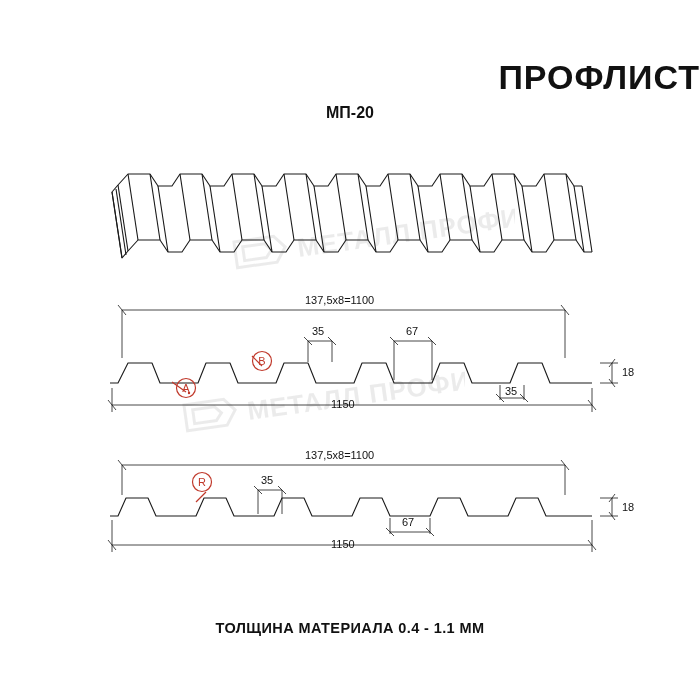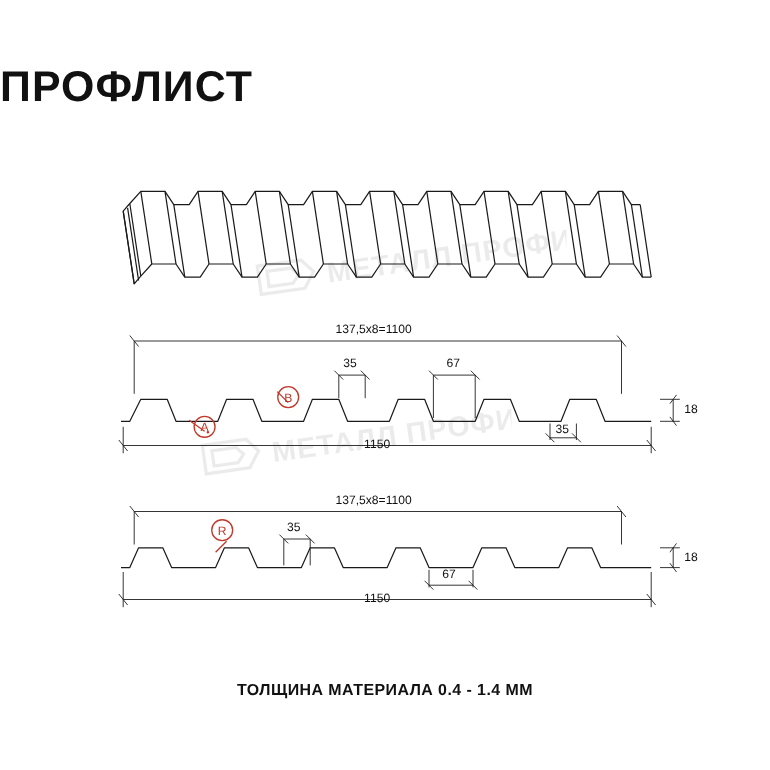--- a/index.html
+++ b/index.html
@@ -19,22 +19,22 @@
     position: absolute;
     inset: 0;
   }
 
   
   .title {
     position: absolute;
     left: 0;
     right: 0;
     top: 58px;
-    text-align: left;
-    font-size: 39px;
+    text-align: right;
+    font-size: 34px;
     font-weight: bold;
     letter-spacing: 1px;
     color: #111;
   }
   .subtitle {
     position: absolute;
     left: 0;
     right: 0;
     top: 104px;
     text-align: center;
@@ -80,20 +80,21 @@
     white-space: nowrap;
     text-align: center;
   }
 </style>
 </head>
 <body>
 
 <div class="page">
 
   <div class="title">ПРОФЛИСТ</div>
+  <div class="subtitle">МП-20</div>
 
   <div class="wm" style="left:225px; top:205px;">
     <svg width="290" height="70" viewBox="0 0 290 70">
       <g transform="rotate(-8 145 35)">
         <path d="M10 18 L50 18 L60 30 L50 44 L10 44 Z" fill="none" stroke="#d9d9d9" stroke-width="3"></path>
         <path d="M18 24 L40 24 L46 31 L40 38 L18 38 Z" fill="none" stroke="#d9d9d9" stroke-width="3"></path>
         <text x="72" y="42" font-family="Liberation Sans, sans-serif" font-size="26" font-weight="bold" fill="#d9d9d9" letter-spacing="1">МЕТАЛЛ ПРОФИЛЬ</text>
       </g>
     </svg>
   </div>
@@ -260,15 +261,15 @@
   <div class="label-box" style="left:312px; top:325px;">35</div>
   <div class="label-box" style="left:406px; top:325px;">67</div>
   <div class="label-box" style="left:505px; top:385px;">35</div>
 
   <div class="label-box" style="left:305px; top:449px;">137,5х8=1100</div>
   <div class="label-box" style="left:331px; top:538px;">1150</div>
   <div class="label-box" style="left:622px; top:501px;">18</div>
   <div class="label-box" style="left:261px; top:474px;">35</div>
   <div class="label-box" style="left:402px; top:516px;">67</div>
 
-  <div class="footer-note">ТОЛЩИНА МАТЕРИАЛА 0.4 - 1.4 ММ</div>
+  <div class="footer-note">ТОЛЩИНА МАТЕРИАЛА 0.4 - 1.1 ММ</div>
 
 </div>
 
 </body></html>

